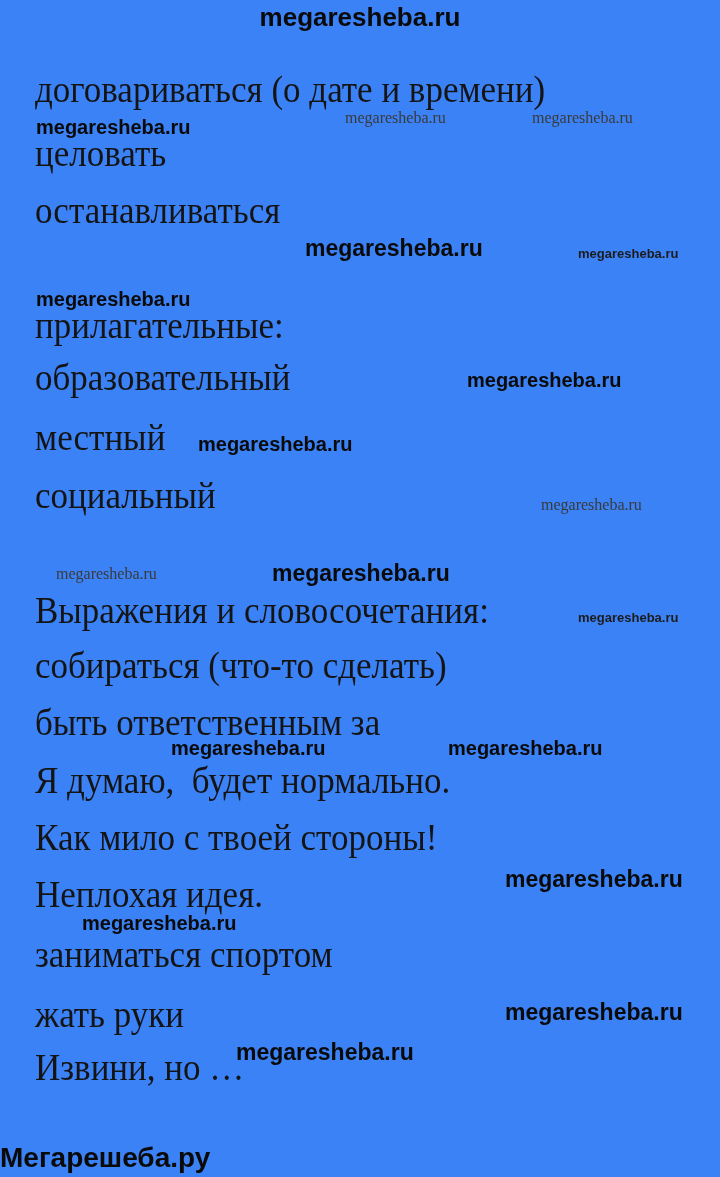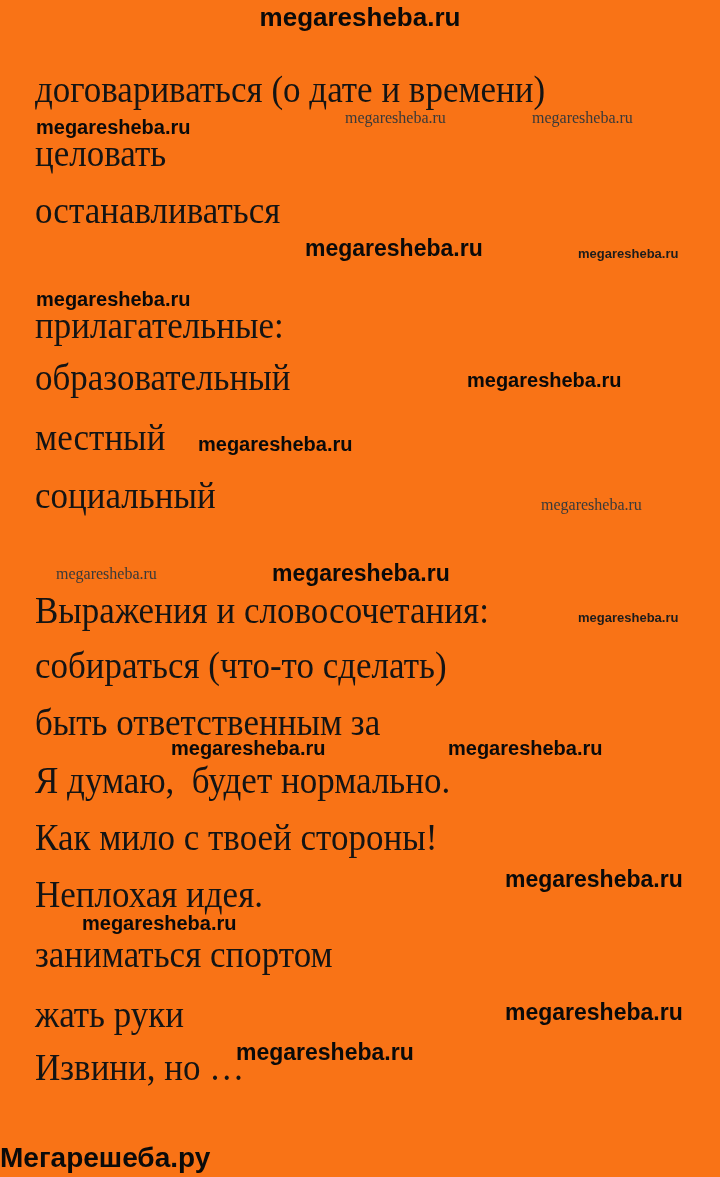--- a/index.html
+++ b/index.html
@@ -4,21 +4,21 @@
 <style>
   html, body {
     margin: 0;
     padding: 0;
     background: #ffffff;
   }
   #page {
     position: relative;
     width: 720px;
     height: 1177px;
-    background: #f97316;
+    background: #3b82f6;
     overflow: hidden;
     font-family: "Liberation Serif", serif;
   }
   
   .line {
     position: absolute;
     left: 35px;
     font-family: "Liberation Serif", "DejaVu Serif", serif;
     font-size: 35px;
     line-height: 1.1;

